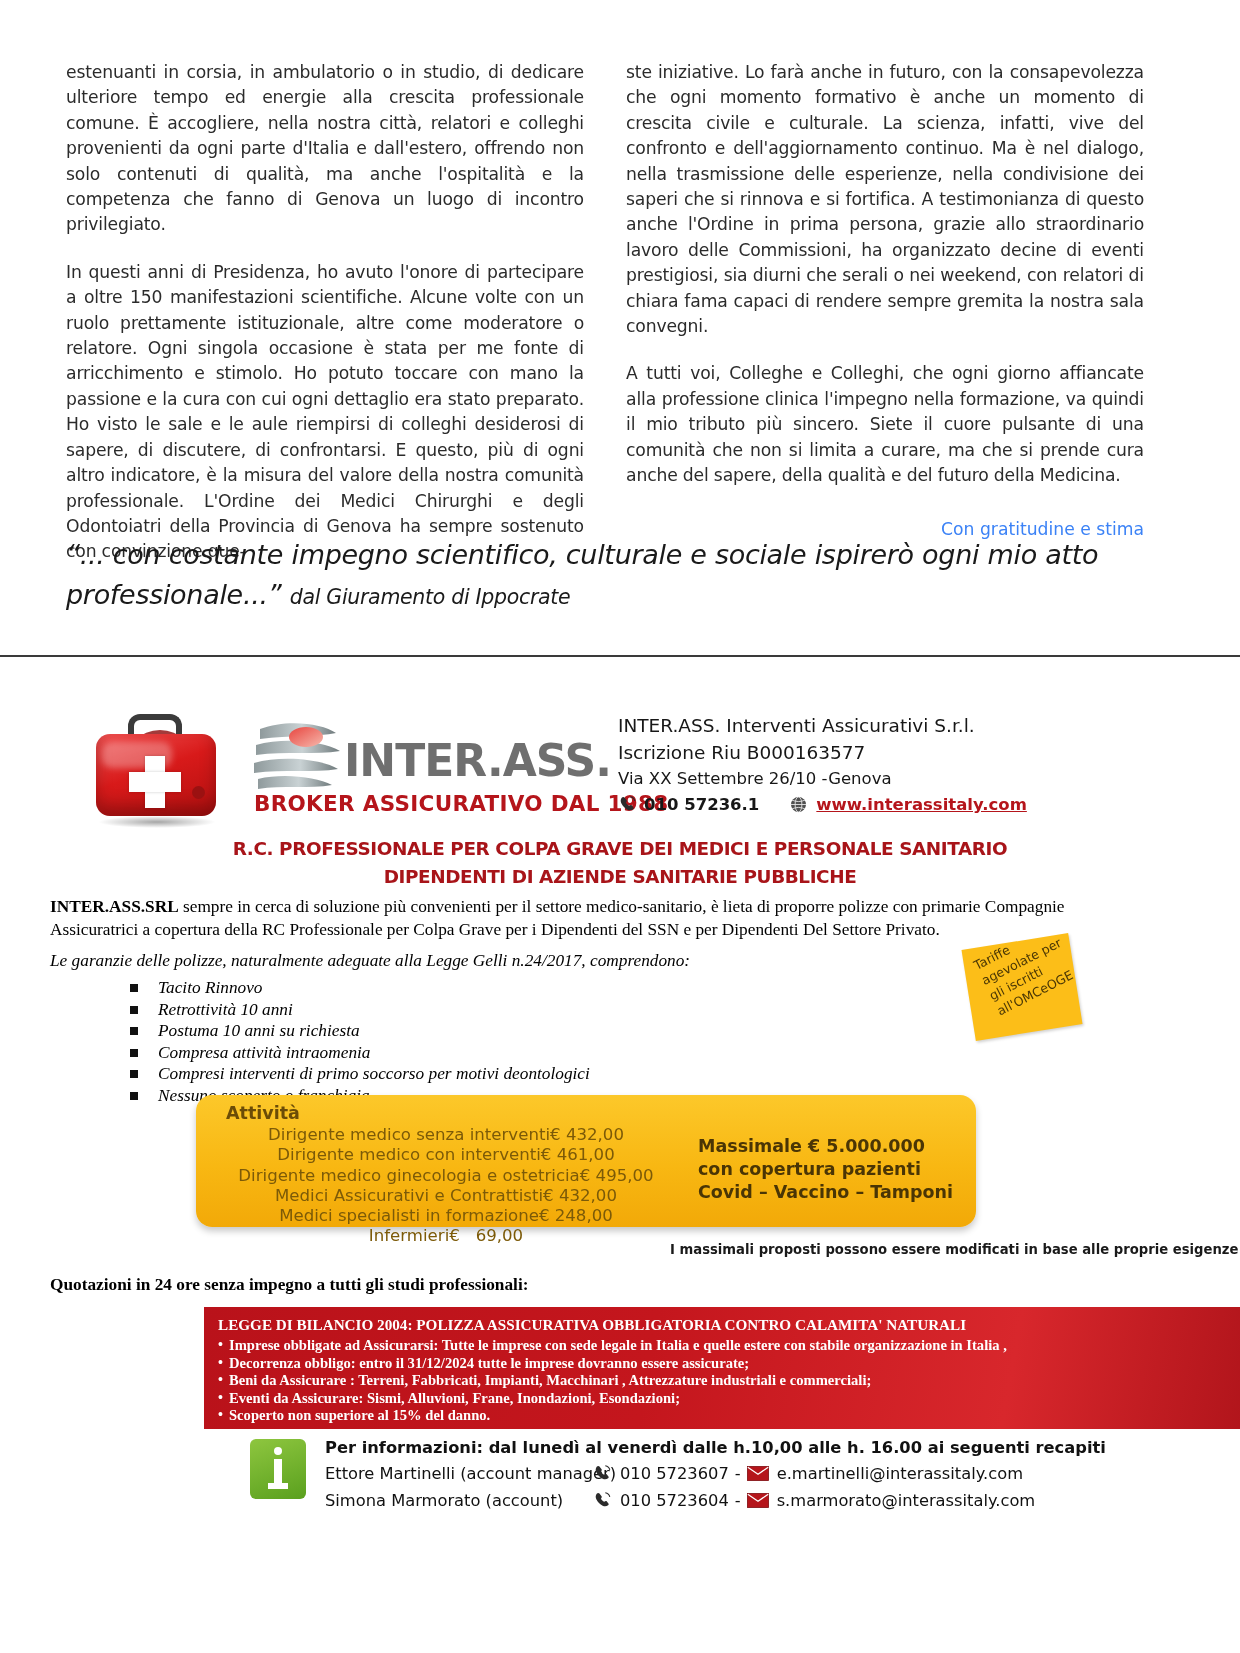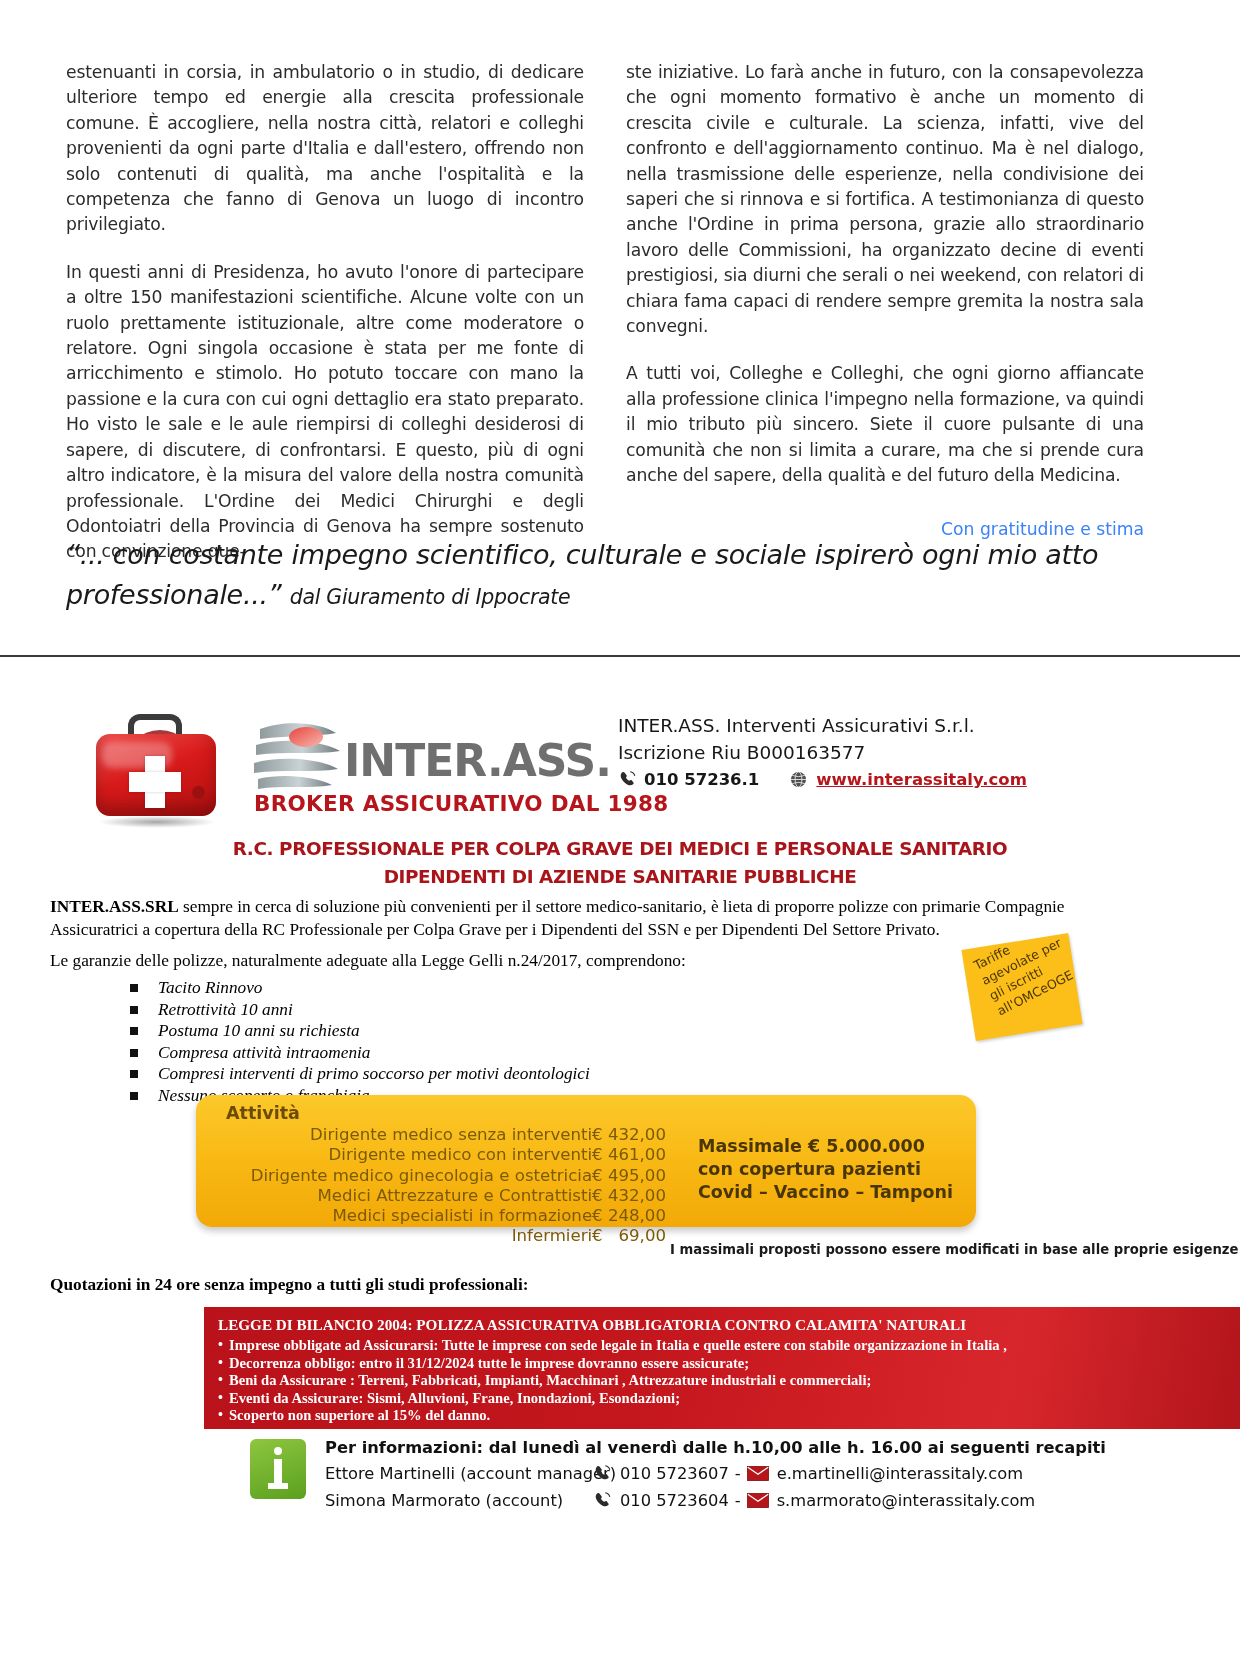--- a/index.html
+++ b/index.html
@@ -240,21 +240,21 @@
     position: absolute;
     left: 50px;
     width: 1085px;
     font-family: "Liberation Serif", serif;
     font-size: 17.3px;
     line-height: 23px;
     color: #000;
   }
   .serif-body b { font-weight: bold; }
   .p-intro { top: 238px; }
-  .p-garanzie { top: 292px; }
+  .p-garanzie { top: 292px; font-style: italic; }
 
   
   .bullets {
     position: absolute;
     left: 122px; top: 320px;
     width: 640px;
     list-style: none;
     margin: 0; padding: 0;
   }
   .bullets li {
@@ -312,21 +312,21 @@
     font-size: 17.5px;
     color: #6b4c07;
   }
   .pricetable {
     position: absolute;
     left: 30px; top: 30px;
     width: 440px;
   }
   .pricetable .prow {
     display: flex;
-    justify-content: flex-end;
+    justify-content: center;
     font-family: "DejaVu Sans", sans-serif;
     font-size: 16.6px;
     line-height: 20.3px;
     color: #7c5a08;
   }
   .pricetable .prow .pname { }
   .pricetable .prow .pval { text-align: right; white-space: pre; }
   .pricebox .massimale {
     position: absolute;
     left: 502px; top: 40px;
@@ -504,20 +504,21 @@
       <path d="M6 58 C32 52 64 56 80 64 C58 68 30 64 6 68 Z" fill="url(#g1)"></path>
       <ellipse cx="54" cy="16" rx="17" ry="10" fill="url(#g2)"></ellipse>
     </svg>
     <div class="brand">INTER.ASS.</div>
     <div class="tagline">BROKER ASSICURATIVO DAL 1988</div>
   </div>
 
   <div class="company">
     <div class="l1">INTER.ASS. Interventi Assicurativi S.r.l.</div>
     <div class="l2">Iscrizione Riu B000163577</div>
+    <div class="l3">Via XX Settembre 26/10 -Genova</div>
     <div class="contactrow">
       <svg class="ico-phone" viewBox="0 0 24 24">
         <path d="M6.6 2.5c-.7 0-1.4.4-1.9 1.1C3.2 5.4 3 7.9 4.2 10.4c1.6 3.4 4.6 6.5 8 8.2 2.5 1.2 5 1 6.8-.6.8-.7 1-1.6.5-2.3l-2-2.5c-.5-.6-1.3-.7-2-.3l-1.4.8c-1.6-.9-3.1-2.4-4-4l.8-1.4c.4-.7.3-1.5-.3-2L8.2 3.2c-.4-.4-1-.7-1.6-.7z" fill="#2b2b2b"></path>
         <path d="M15.5 2.2c2.9.4 5.1 2.5 5.7 5.3" fill="none" stroke="#2b2b2b" stroke-width="1.4"></path>
       </svg>
       <span class="phone-txt">010 57236.1</span>
       <svg class="ico-globe" viewBox="0 0 24 24">
         <circle cx="12" cy="12" r="9.5" fill="#4f4f4f"></circle>
         <g stroke="#e9e9e9" stroke-width="1.1" fill="none">
           <ellipse cx="12" cy="12" rx="4.3" ry="9.5"></ellipse>
@@ -563,21 +564,21 @@
       </div>
       <div class="prow">
         <span class="pname">Dirigente medico con interventi</span>
         <span class="pval">€ 461,00</span>
       </div>
       <div class="prow">
         <span class="pname">Dirigente medico ginecologia e ostetricia</span>
         <span class="pval">€ 495,00</span>
       </div>
       <div class="prow">
-        <span class="pname">Medici Attrezzature e Contrattisti</span>
+        <span class="pname">Medici Assicurativi e Contrattisti</span>
         <span class="pval">€ 432,00</span>
       </div>
       <div class="prow">
         <span class="pname">Medici specialisti in formazione</span>
         <span class="pval">€ 248,00</span>
       </div>
       <div class="prow">
         <span class="pname">Infermieri</span>
         <span class="pval">€   69,00</span>
       </div>

